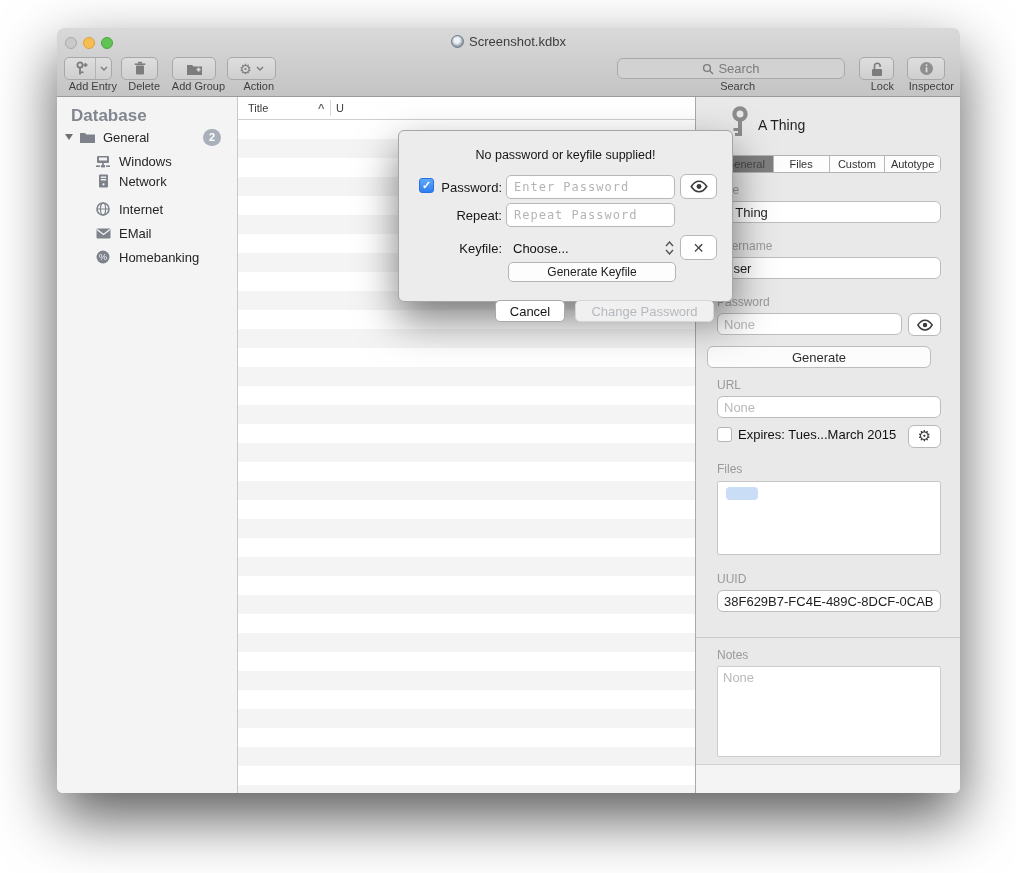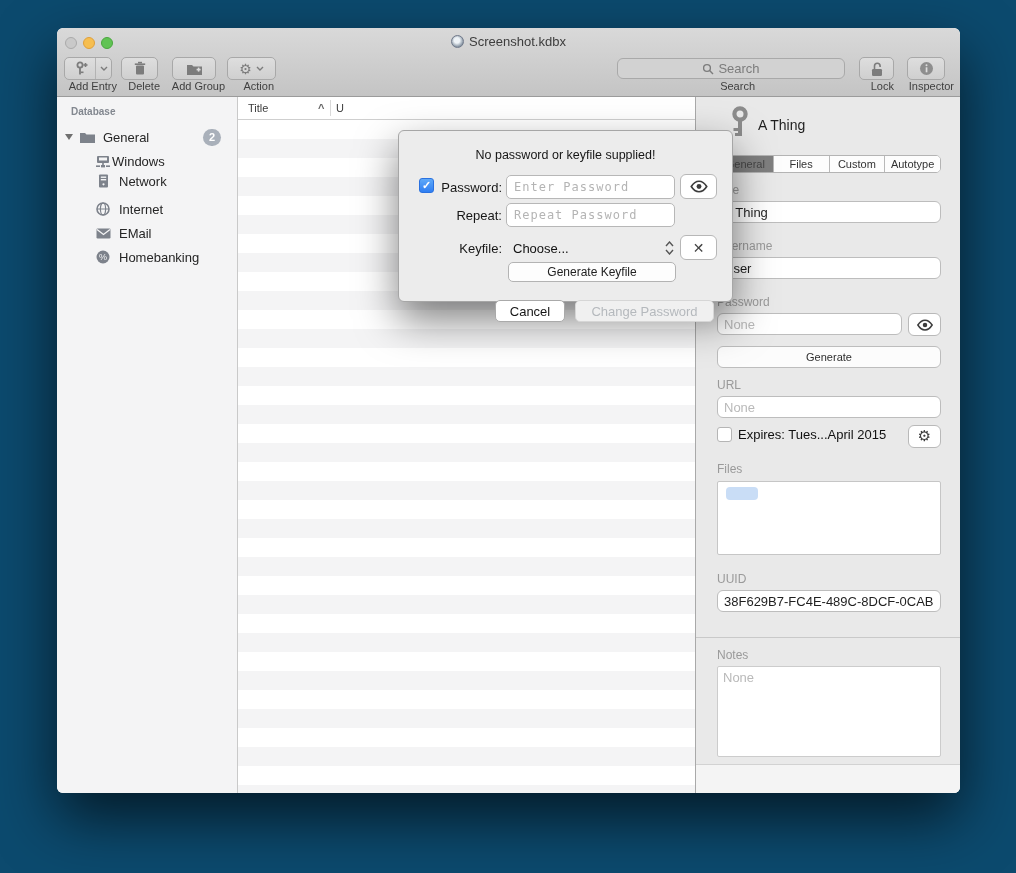--- a/index.html
+++ b/index.html
@@ -1,17 +1,17 @@
 <!DOCTYPE html>
 <html><head>
 <meta charset="utf-8">
 <style>
   html,body{margin:0;padding:0;background:#000;}
   *{box-sizing:border-box;font-family:"Liberation Sans",sans-serif;}
-  .stage{position:relative;width:1016px;height:873px;background:#0c4a6e;overflow:hidden;}
+  .stage{position:relative;width:1016px;height:873px;background:#ffffff;overflow:hidden;}
 
   .window{position:absolute;left:57px;top:28px;width:903px;height:765px;border-radius:6px;
     background:#fff;box-shadow:0 25px 60px rgba(0,0,0,.65);overflow:hidden;}
 
   
   .chrome{position:absolute;top:0;left:0;right:0;height:69px;
     background:linear-gradient(#d9d9d9,#c4c4c4);border-bottom:1px solid #9b9b9b;border-radius:6px 6px 0 0;}
   .traffic{position:absolute;top:9px;width:12px;height:12px;border-radius:50%;}
   .tl-close{left:8px;background:#c9c9c9;border:1px solid #aaa;}
   .tl-min{left:26px;background:#f6be50;border:1px solid #dfa03c;}
@@ -32,21 +32,21 @@
   .searchbox{position:absolute;left:560px;top:30px;width:228px;height:21px;border:1px solid #a9a9a9;
     border-radius:6px;background:#d2d2d2;display:flex;align-items:center;justify-content:center;
     color:#7c7c7c;font-size:13px;gap:4px;}
   .icon-svg{display:block;}
 
   
   .body{position:absolute;top:69px;left:0;right:0;bottom:0;display:flex;}
 
   
   .sidebar{width:181px;background:#f4f4f5;border-right:1px solid #c9c9c9;position:relative;flex:none;}
-  .sb-header{position:absolute;left:14px;top:9px;font-size:10px;font-weight:bold;color:#82878f;}
+  .sb-header{position:absolute;left:14px;top:9px;font-size:17px;font-weight:bold;color:#82878f;}
   .sb-row{position:absolute;left:0;right:0;height:24px;display:flex;align-items:center;font-size:13px;color:#262626;}
   .sb-row .tri{width:0;height:0;border-left:6px solid #6f6f6f;border-top:4px solid transparent;
     border-bottom:4px solid transparent;transform:rotate(90deg);margin-left:9px;}
   .sb-ic{width:18px;display:flex;justify-content:center;color:#7d828b;}
   .badge{position:absolute;right:16px;width:18px;height:17px;border-radius:9px;background:#a9b0ba;
     color:#fff;font-size:11px;font-weight:bold;display:flex;align-items:center;justify-content:center;}
 
   
   .listpane{flex:1;background:#fff;position:relative;overflow:hidden;}
   .list-header{position:absolute;top:0;left:0;right:0;height:23px;background:#fff;border-bottom:1px solid #cfcfcf;
@@ -67,22 +67,22 @@
   .segctrl .seg{flex:1;display:flex;align-items:center;justify-content:center;color:#333;
     border-right:1px solid #b9b9b9;background:#fdfdfd;}
   .segctrl .seg:last-child{border-right:none;}
   .segctrl .seg.sel{background:#7f7f7f;color:#464646;}
   .flabel{position:absolute;left:21px;font-size:12px;color:#9a9a9a;}
   .ffield{position:absolute;left:21px;width:224px;height:22px;border:1px solid #bdbdbd;border-radius:6px;
     background:#fff;font-size:13px;color:#1f1f1f;padding:0 6px;outline:none;}
   .ffield::placeholder{color:#b9b9b9;}
   .mini-btn{position:absolute;width:33px;height:23px;border:1px solid #b9b9b9;border-radius:6px;
     background:#fff;display:flex;align-items:center;justify-content:center;color:#3a3a3a;}
-  .wide-btn{position:absolute;left:21px;width:224px;height:22px;border:1px solid #bdbdbd;border-radius:6px;
-    background:#fcfcfc;font-size:11px;color:#2e2e2e;display:flex;align-items:center;justify-content:center;}
+  .wide-btn{position:absolute;left:11px;width:224px;height:22px;border:1px solid #bdbdbd;border-radius:6px;
+    background:#fcfcfc;font-size:13px;color:#2e2e2e;display:flex;align-items:center;justify-content:center;}
   .chk{width:15px;height:15px;border:1px solid #b5b5b5;border-radius:3px;background:#fff;flex:none;}
   .expires-row{position:absolute;left:21px;top:330px;display:flex;align-items:center;gap:6px;
     font-size:13px;color:#111;}
   .tagsbox{position:absolute;left:21px;top:384px;width:224px;height:74px;background:#fff;
     border:1px solid #c6c6c6;border-radius:2px;}
   .tag-pill{position:absolute;left:8px;top:5px;width:32px;height:13px;border-radius:4px;background:#c9ddf6;}
   .insp-div{position:absolute;left:0;right:0;height:1px;background:#c9c9c9;}
   .notesbox{position:absolute;left:21px;top:569px;width:224px;height:91px;background:#fff;
     border:1px solid #cccccc;border-radius:2px;resize:none;font-size:13px;color:#1f1f1f;padding:3px 5px;outline:none;}
   .notesbox::placeholder{color:#b9b9b9;}
@@ -215,21 +215,21 @@
           <span class="sb-ic">
             <svg class="icon-svg" width="16" height="13" viewBox="0 0 16 13">
                 <rect x="2" y="1" width="12" height="7" rx="1" fill="#7d828b"></rect>
                 <rect x="4" y="2.5" width="8" height="3" fill="#f4f4f5"></rect>
                 <rect x="7.2" y="8" width="1.6" height="2" fill="#7d828b"></rect>
                 <rect x="1" y="10.4" width="4" height="1.6" fill="#7d828b"></rect>
                 <rect x="11" y="10.4" width="4" height="1.6" fill="#7d828b"></rect>
                 <rect x="6" y="10" width="4" height="2.4" fill="#7d828b"></rect>
               </svg>
           </span>
-          <span style="margin-left:0;">Windows</span>
+          <span style="margin-left:7px;">Windows</span>
         </div>
         <div class="sb-row" style="top:72px;padding-left:37px;">
           <span class="sb-ic">
             <svg class="icon-svg" width="11" height="14" viewBox="0 0 11 14">
                 <rect x="1" y="0.5" width="9" height="13" rx="1" fill="#7d828b"></rect>
                 <rect x="2.8" y="2.5" width="5.4" height="1.4" fill="#f4f4f5"></rect>
                 <rect x="2.8" y="5" width="5.4" height="1.4" fill="#f4f4f5"></rect>
                 <circle cx="5.5" cy="10.3" r="1.1" fill="#f4f4f5"></circle>
               </svg>
           </span>
@@ -306,21 +306,21 @@
             </svg>
         </div>
 
         <div class="wide-btn" style="top:249px;">Generate</div>
 
         <div class="flabel" style="top:281px;">URL</div>
         <input class="ffield" style="top: 299px;" placeholder="None">
 
         <div class="expires-row">
           <span class="chk"></span>
-          <span>Expires: Tues...April 2015</span>
+          <span>Expires: Tues...March 2015</span>
         </div>
         <div class="mini-btn" style="left:212px;top:328px;">
           <span style="font-family:'DejaVu Sans',sans-serif;font-size:15px;color:#3d3d3d;line-height:1;">⚙</span>
         </div>
 
         <div class="flabel" style="top:365px;">Files</div>
         <div class="tagsbox">
           <span class="tag-pill"></span>
         </div>
 

